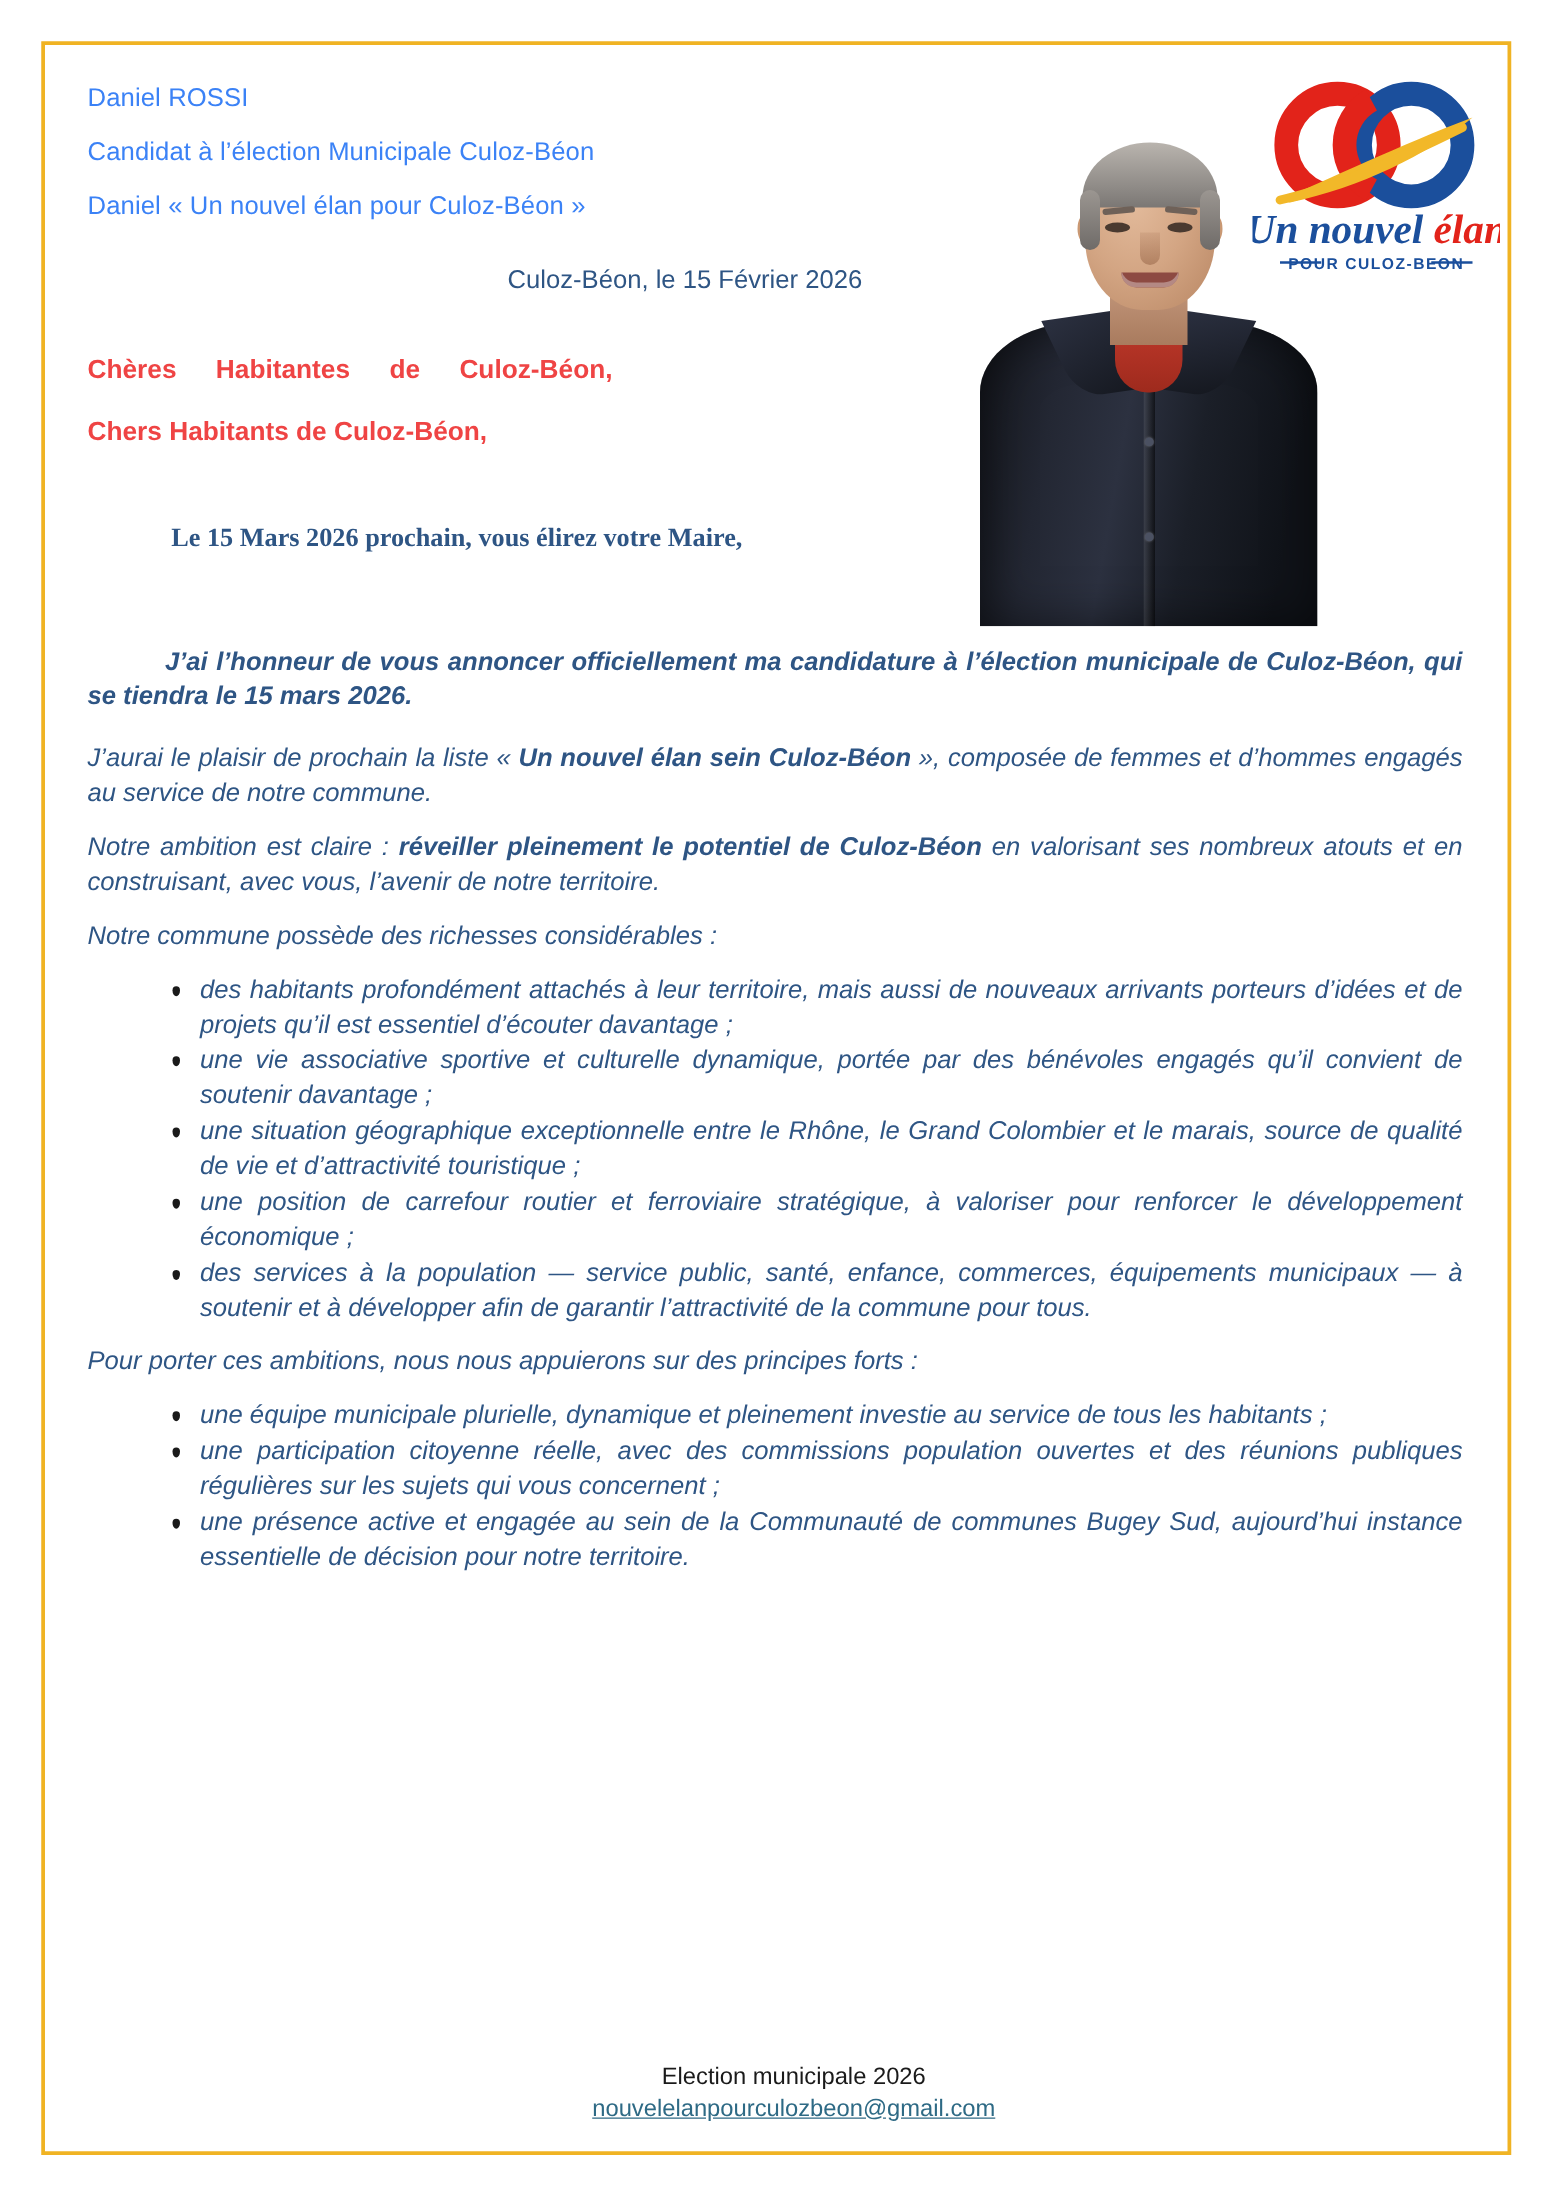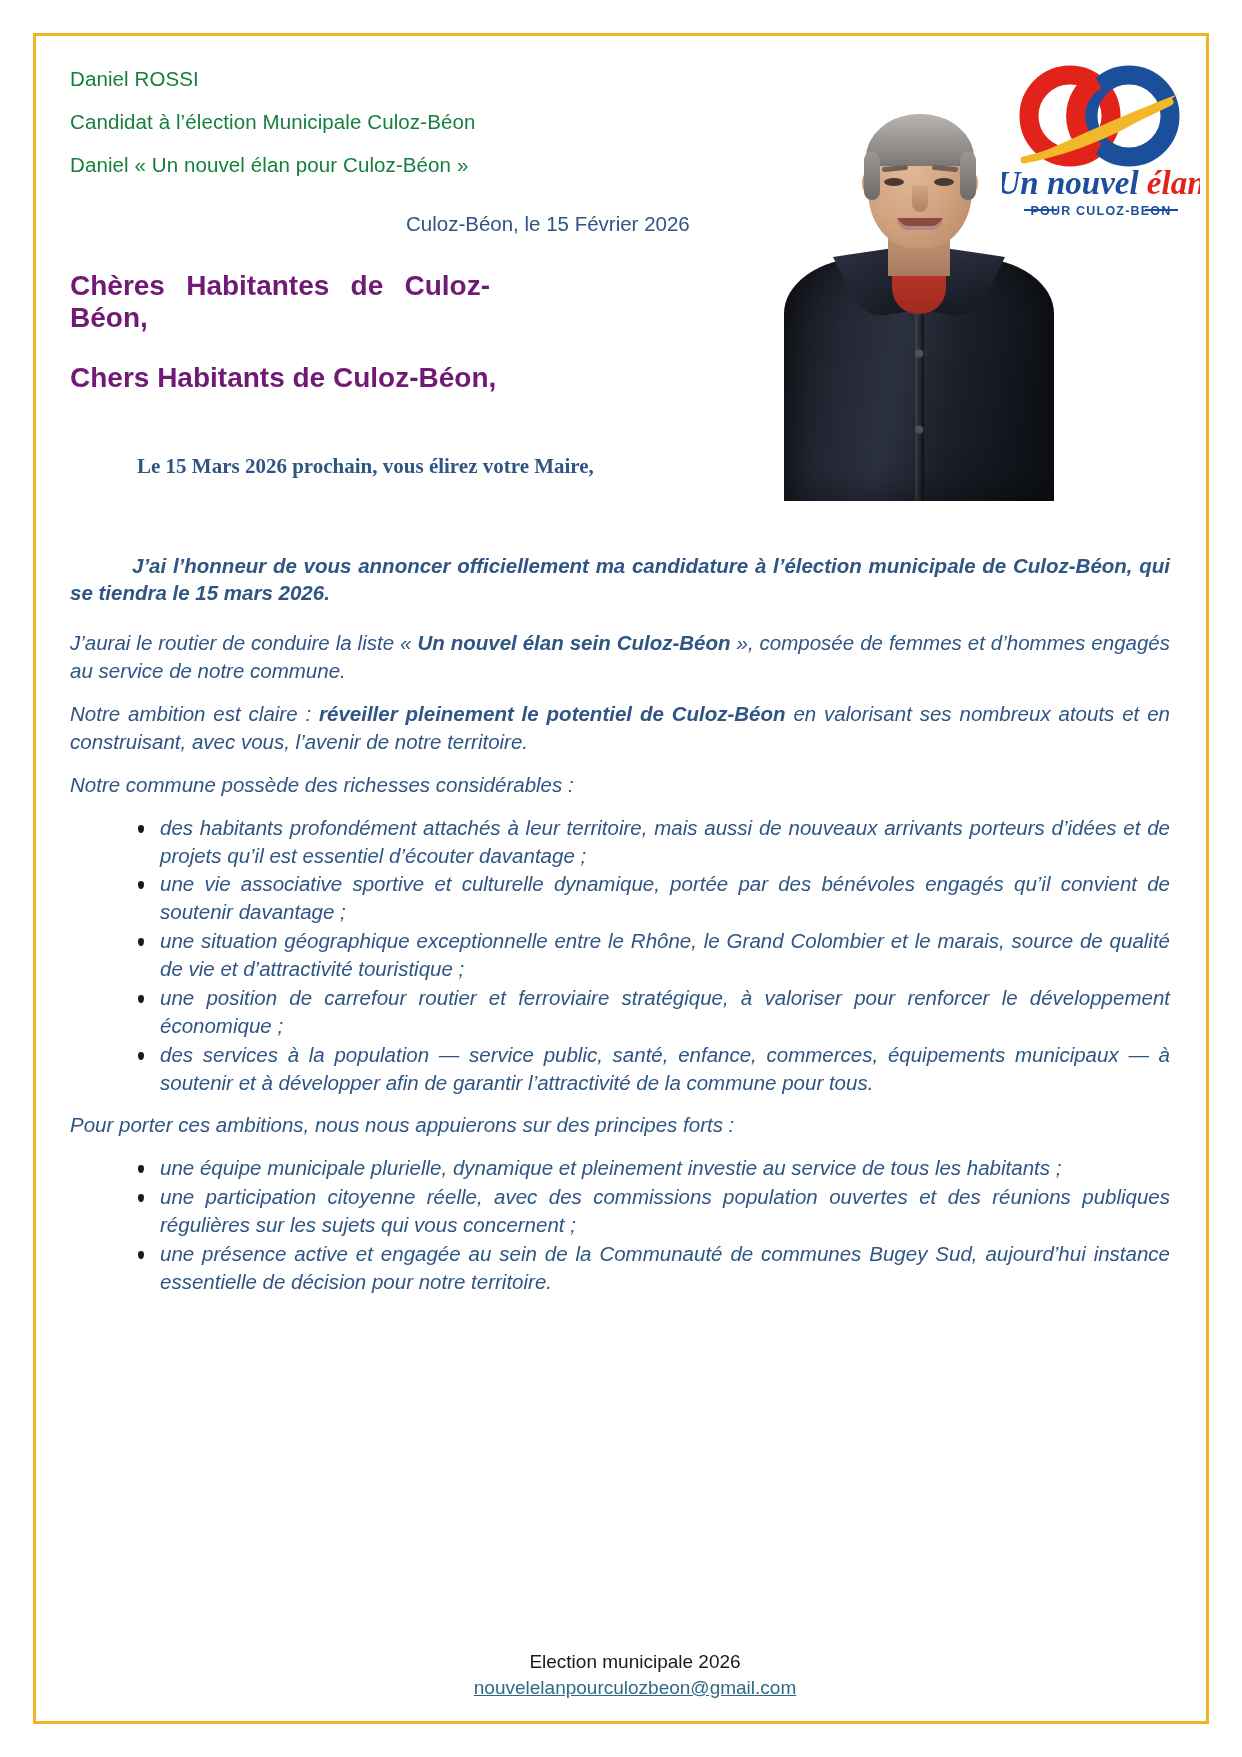--- a/index.html
+++ b/index.html
@@ -44,37 +44,37 @@
   
   .letterhead {
     position: relative;
     z-index: 5;
   }
   .lh-line {
     font-size: 20.5px;
     line-height: 1.0;
     margin: 0 0 22.5px 0;
     letter-spacing: .1px;
-    color: #15803d;
+    color: #3b82f6;
   }
   .lh-line:first-child { margin-top: 3px; }
 
   .dateline {
     margin: 36px 0 0 0;
     font-size: 20.5px;
     color: #2e5584;
     text-align: left;
     padding-left: 336px;
   }
 
   .salutation {
-    margin: 34px 0 0 0;
-    font-size: 28px;
+    margin: 48px 0 0 0;
+    font-size: 21px;
     font-weight: bold;
-    color: #701a75;
+    color: #ef4444;
   }
   .salut-1 {
     width: 420px;
     text-align: justify;
     text-align-last: justify;
     margin-bottom: 26px;
   }
   .salut-2 { margin-bottom: 0; }
 
   .callout {
@@ -357,21 +357,21 @@
         <p class="salut-1">Chères Habitantes de Culoz-Béon,</p>
         <p class="salut-2">Chers Habitants de Culoz-Béon,</p>
       </div>
 
       <p class="callout">Le 15 Mars 2026 prochain, vous élirez votre Maire,</p>
 
       <div class="body-copy">
 
         <p class="para lead">J’ai l’honneur de vous annoncer officiellement ma candidature à l’élection municipale de Culoz-Béon, qui se tiendra le 15 mars 2026.</p>
 
-        <p class="para"><span>J’aurai le routier de conduire la liste « </span><b>Un nouvel élan sein Culoz-Béon</b><span> », composée de femmes et d’hommes engagés au service de notre commune.</span></p>
+        <p class="para"><span>J’aurai le plaisir de prochain la liste « </span><b>Un nouvel élan sein Culoz-Béon</b><span> », composée de femmes et d’hommes engagés au service de notre commune.</span></p>
 
         <p class="para"><span>Notre ambition est claire : </span><b>réveiller pleinement le potentiel de Culoz-Béon</b><span> en valorisant ses nombreux atouts et en construisant, avec vous, l’avenir de notre territoire.</span></p>
 
         <p class="para">Notre commune possède des richesses considérables :</p>
 
         <ul class="bullets">
           <li>des habitants profondément attachés à leur territoire, mais aussi de nouveaux arrivants porteurs d’idées et de projets qu’il est essentiel d’écouter davantage ;</li>
           <li>une vie associative sportive et culturelle dynamique, portée par des bénévoles engagés qu’il convient de soutenir davantage ;</li>
           <li>une situation géographique exceptionnelle entre le Rhône, le Grand Colombier et le marais, source de qualité de vie et d’attractivité touristique ;</li>
           <li>une position de carrefour routier et ferroviaire stratégique, à valoriser pour renforcer le développement économique ;</li>

